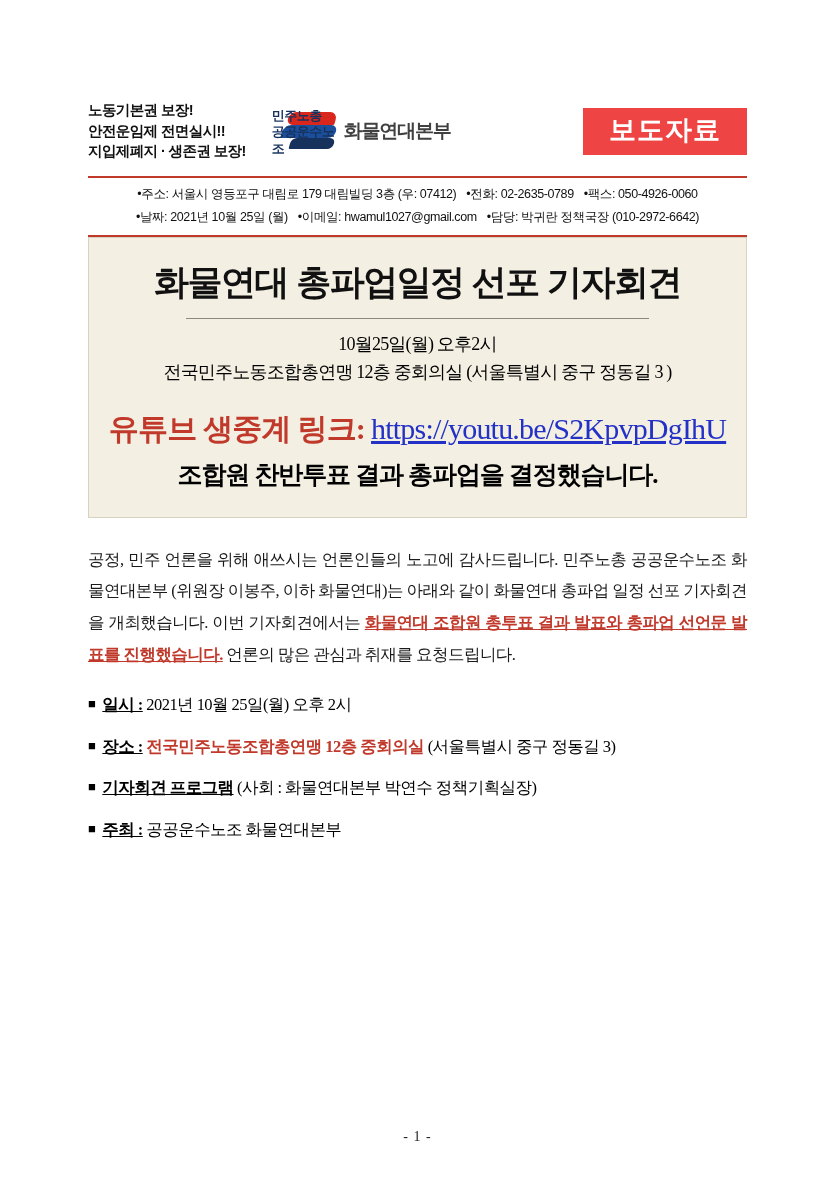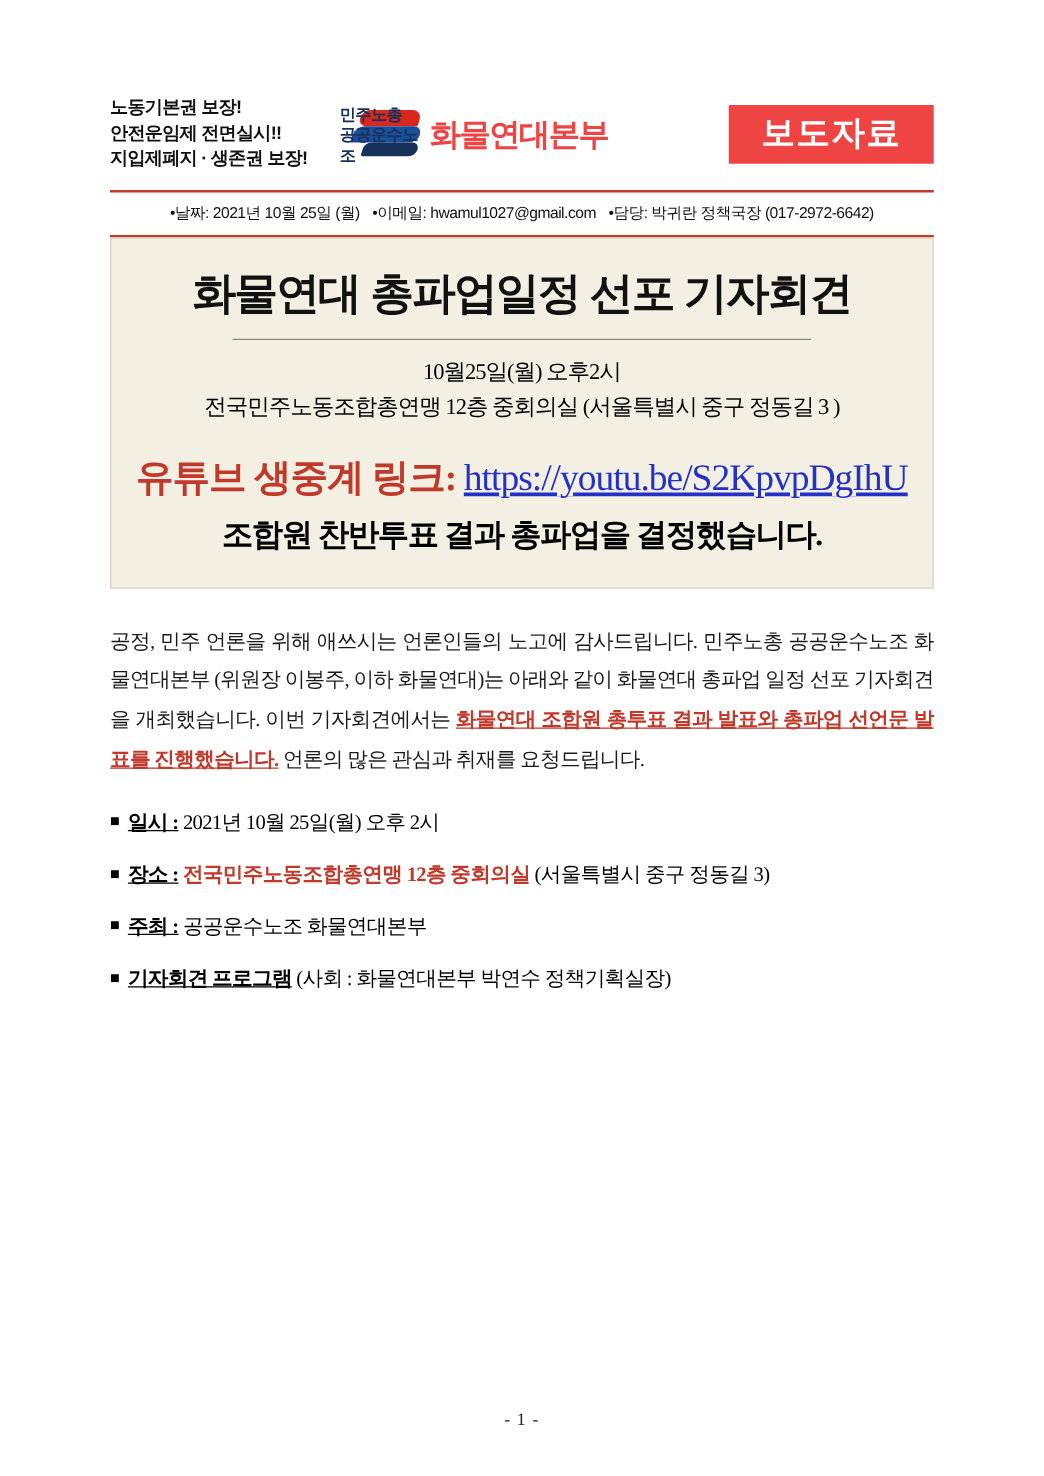--- a/index.html
+++ b/index.html
@@ -20,21 +20,21 @@
     width: 835px;
     height: 1181px;
     box-sizing: border-box;
     padding: 0 88px;
   }
 
   
   .masthead {
     display: flex;
     align-items: center;
-    padding-top: 72px;
+    padding-top: 96px;
     height: 70px;
   }
   .slogans {
     font-family: "Liberation Sans", sans-serif;
     font-weight: bold;
     font-size: 14.5px;
     line-height: 1.42;
     letter-spacing: -0.6px;
     white-space: nowrap;
     color: #111;
@@ -79,24 +79,24 @@
     left: 0; top: 0;
     font-family: "Liberation Sans", sans-serif;
     font-size: 13px;
     font-weight: bold;
     line-height: 1.25;
     color: #16325c;
     letter-spacing: -0.5px;
   }
   .logo-text {
     font-family: "Liberation Sans", sans-serif;
-    font-size: 25px;
+    font-size: 19px;
     font-weight: bold;
     letter-spacing: -1.2px;
-    color: #ef4444;
+    color: #404040;
   }
   .press-badge {
     margin-left: auto;
     background: #ef4444;
     color: #ffffff;
     font-family: "Liberation Sans", sans-serif;
     font-weight: bold;
     font-size: 27px;
     letter-spacing: 1px;
     padding: 9px 26px 11px 26px;
@@ -252,21 +252,24 @@
       </div>
       <div class="logo-text">화물연대본부</div>
     </div>
 
     <div class="press-badge">보도자료</div>
   </div>
 
   <div class="rule-top"></div>
   <div class="contact">
     <div>
-      <span>•날짜: 2021년 10월 25일 (월)</span><span class="sep"></span><span>•이메일: hwamul1027@gmail.com</span><span class="sep"></span><span>•담당: 박귀란 정책국장 (017-2972-6642)</span>
+      <span>•주소: 서울시 영등포구 대림로 179 대림빌딩 3층 (우: 07412)</span><span class="sep"></span><span>•전화: 02-2635-0789</span><span class="sep"></span><span>•팩스: 050-4926-0060</span>
+    </div>
+    <div>
+      <span>•날짜: 2021년 10월 25일 (월)</span><span class="sep"></span><span>•이메일: hwamul1027@gmail.com</span><span class="sep"></span><span>•담당: 박귀란 정책국장 (010-2972-6642)</span>
     </div>
   </div>
   <div class="rule-bottom"></div>
 
   <div class="title-box">
     <div class="title-main">화물연대 총파업일정 선포 기자회견</div>
     <div class="title-divider"></div>
     <div class="title-sub1">10월25일(월)  오후2시</div>
     <div class="title-sub2">전국민주노동조합총연맹 12층 중회의실 (서울특별시 중구 정동길 3 )</div>
 
@@ -285,24 +288,24 @@
 
     <div class="info-item">
       <span class="bullet">■</span><span class="info-key">일시 :</span><span> 2021년 10월 25일(월) 오후 2시</span>
     </div>
 
     <div class="info-item">
       <span class="bullet">■</span><span class="info-key">장소 :</span><span> </span><span class="red-bold">전국민주노동조합총연맹 12층 중회의실</span><span> (서울특별시 중구 정동길 3)</span>
     </div>
 
     <div class="info-item">
+      <span class="bullet">■</span><span class="info-key">기자회견 프로그램</span><span> (사회 : 화물연대본부 박연수 정책기획실장)</span>
+    </div>
+
+    <div class="info-item">
       <span class="bullet">■</span><span class="info-key">주최 :</span><span> 공공운수노조 화물연대본부</span>
     </div>
 
-    <div class="info-item">
-      <span class="bullet">■</span><span class="info-key">기자회견 프로그램</span><span> (사회 : 화물연대본부 박연수 정책기획실장)</span>
-    </div>
-
   </div>
 
   <div class="footer">- 1 -</div>
 
 </div>
 
 </body></html>

